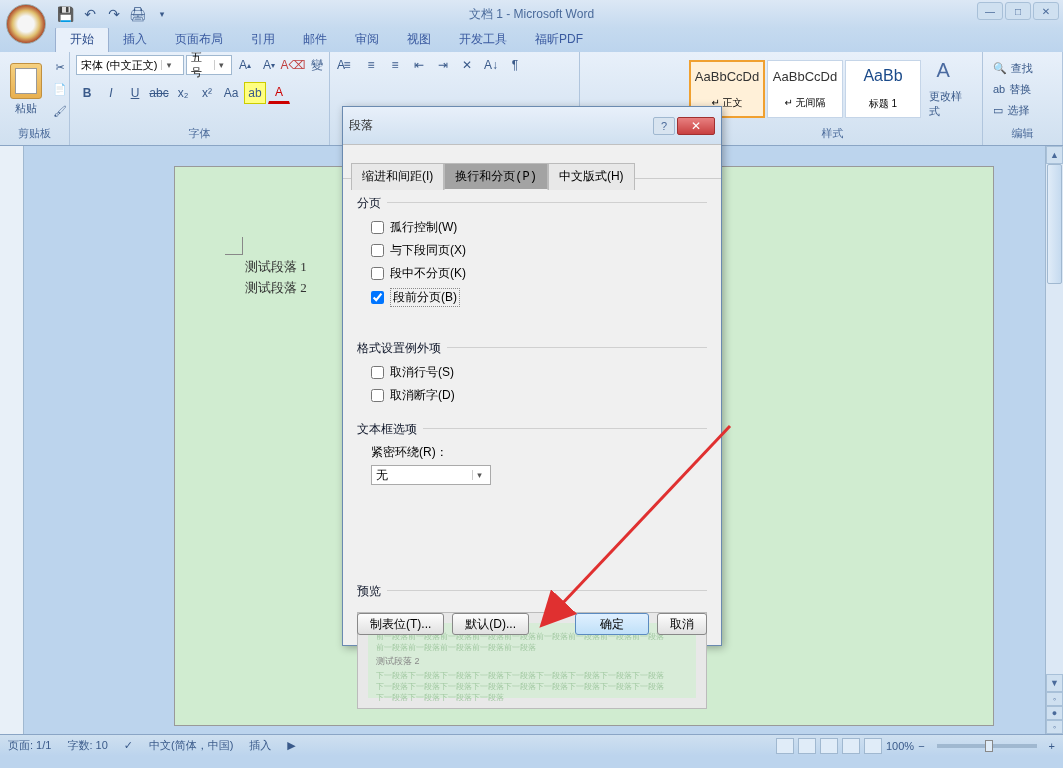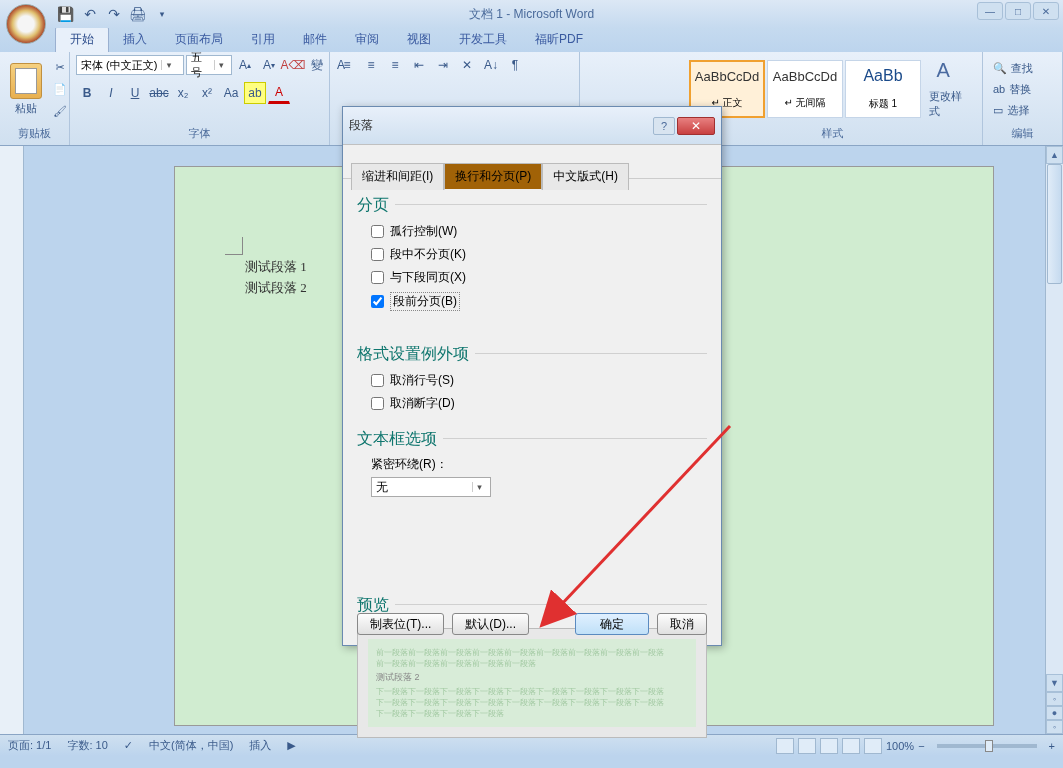--- a/index.html
+++ b/index.html
@@ -65,31 +65,31 @@
 .zoom-thumb { position: absolute; left: 48px; top: -4px; width: 8px; height: 12px; background: #e0ecf8; border: 1px solid #888; }
 
 
 .dialog { position: absolute; left: 342px; top: 106px; width: 380px; height: 540px; background: #f0f0f0; border: 1px solid #6a8ab0; box-shadow: 2px 2px 8px rgba(0,0,0,0.3); }
 .dialog-title { height: 38px; background: linear-gradient(#e8f0fa, #d0e0f0); display: flex; align-items: center; padding: 0 6px; font-size: 12px; color: #333; border-bottom: 1px solid #c0c0c0; }
 .dlg-controls { margin-left: auto; display: flex; gap: 2px; }
 .dlg-help { width: 22px; height: 18px; background: #d8e4f0; border: 1px solid #a0b8d0; display: flex; align-items: center; justify-content: center; font-size: 11px; color: #4a6a9a; border-radius: 2px; }
 .dlg-close { width: 38px; height: 18px; background: linear-gradient(#e88080, #c84040); border: 1px solid #a03030; border-radius: 2px; display: flex; align-items: center; justify-content: center; color: #fff; font-size: 12px; }
 .dialog-tabs { display: flex; padding: 6px 8px 0 8px; border-bottom: 1px solid #ccc; gap: 0; }
 .dlg-tab { padding: 4px 10px; font-size: 12px; border: 1px solid #bbb; border-bottom: none; background: #e8e8e8; position: relative; top: 12px; }
-.dlg-tab.active { background: #a16207; border-bottom: 1px solid #f0f0f0; }
+.dlg-tab.active { background: #a3a3a3; border-bottom: 1px solid #f0f0f0; font-family: Liberation Mono, monospace; }
 .dialog-body { padding: 10px 14px; font-size: 12px; }
-.fieldset-label { font-size: 16px; color: #0f766e; margin: 6px 0 4px 0; }
+.fieldset-label { font-size: 12px; color: #0f172a; margin: 6px 0 4px 0; }
 .fieldset-line { height: 1px; background: #d0d0d0; flex: 1; margin-left: 6px; }
 .fieldset-header { display: flex; align-items: center; }
 .check-row { display: flex; align-items: center; gap: 6px; padding: 3px 0 3px 14px; font-size: 12px; }
 .check-row input[type=checkbox] { width: 13px; height: 13px; }
 .check-highlight { border: 1px dotted #888; padding: 0 2px; }
 .combo-row { display: flex; align-items: center; gap: 6px; padding: 2px 0 2px 14px; }
 .dlg-combo { width: 120px; height: 20px; border: 1px solid #aaa; background: #fff; display: flex; align-items: center; padding: 0 4px; font-size: 12px; }
-.preview-box { margin-top: 8px; height: 110px; border: 1px solid #bbb; background: #e8e8e8; padding: 10px; font-size: 8px; color: #a0c0a0; line-height: 1.4; overflow: hidden; }
+.preview-box { margin-top: 8px; height: 97px; border: 1px solid #bbb; background: #e8e8e8; padding: 10px; font-size: 8px; color: #a0c0a0; line-height: 1.4; overflow: hidden; }
 .preview-inner { background: #d8ecd8; height: 100%; padding: 8px; }
 .preview-sample { color: #888; font-size: 9px; margin: 2px 0; }
 .dialog-buttons { position: absolute; bottom: 10px; left: 14px; right: 14px; display: flex; gap: 8px; }
 .dlg-btn { height: 22px; border: 1px solid #888; background: linear-gradient(#fdfdfd, #e0e0e0); font-size: 12px; padding: 0 12px; display: flex; align-items: center; border-radius: 3px; }
 .dlg-btn.ok { background: linear-gradient(#e0f0ff, #c0e0f8); border-color: #5a8ac0; padding: 0 24px; }
 .dlg-spacer { flex: 1; }
 
 
 .arrow { position: absolute; left: 530px; top: 416px; width: 220px; height: 220px; pointer-events: none; z-index: 100; }
 </style>
@@ -297,25 +297,25 @@
     <div class="fieldset-header">
         <span class="fieldset-label">分页</span>
         <div class="fieldset-line"></div>
       </div>
     <div class="check-row">
         <input type="checkbox" style="">
         <span>孤行控制(W)</span>
       </div>
     <div class="check-row">
         <input type="checkbox" style="">
+        <span>与下段同页(X)</span>
+      </div>
+    <div class="check-row">
+        <input type="checkbox" style="">
         <span>段中不分页(K)</span>
-      </div>
-    <div class="check-row">
-        <input type="checkbox" style="">
-        <span>与下段同页(X)</span>
       </div>
     <div class="check-row">
         <input type="checkbox" checked="" style="">
         <span class="check-highlight">段前分页(B)</span>
       </div>
 
     <div class="fieldset-header" style="margin-top:24px">
         <span class="fieldset-label">格式设置例外项</span>
         <div class="fieldset-line"></div>
       </div>

